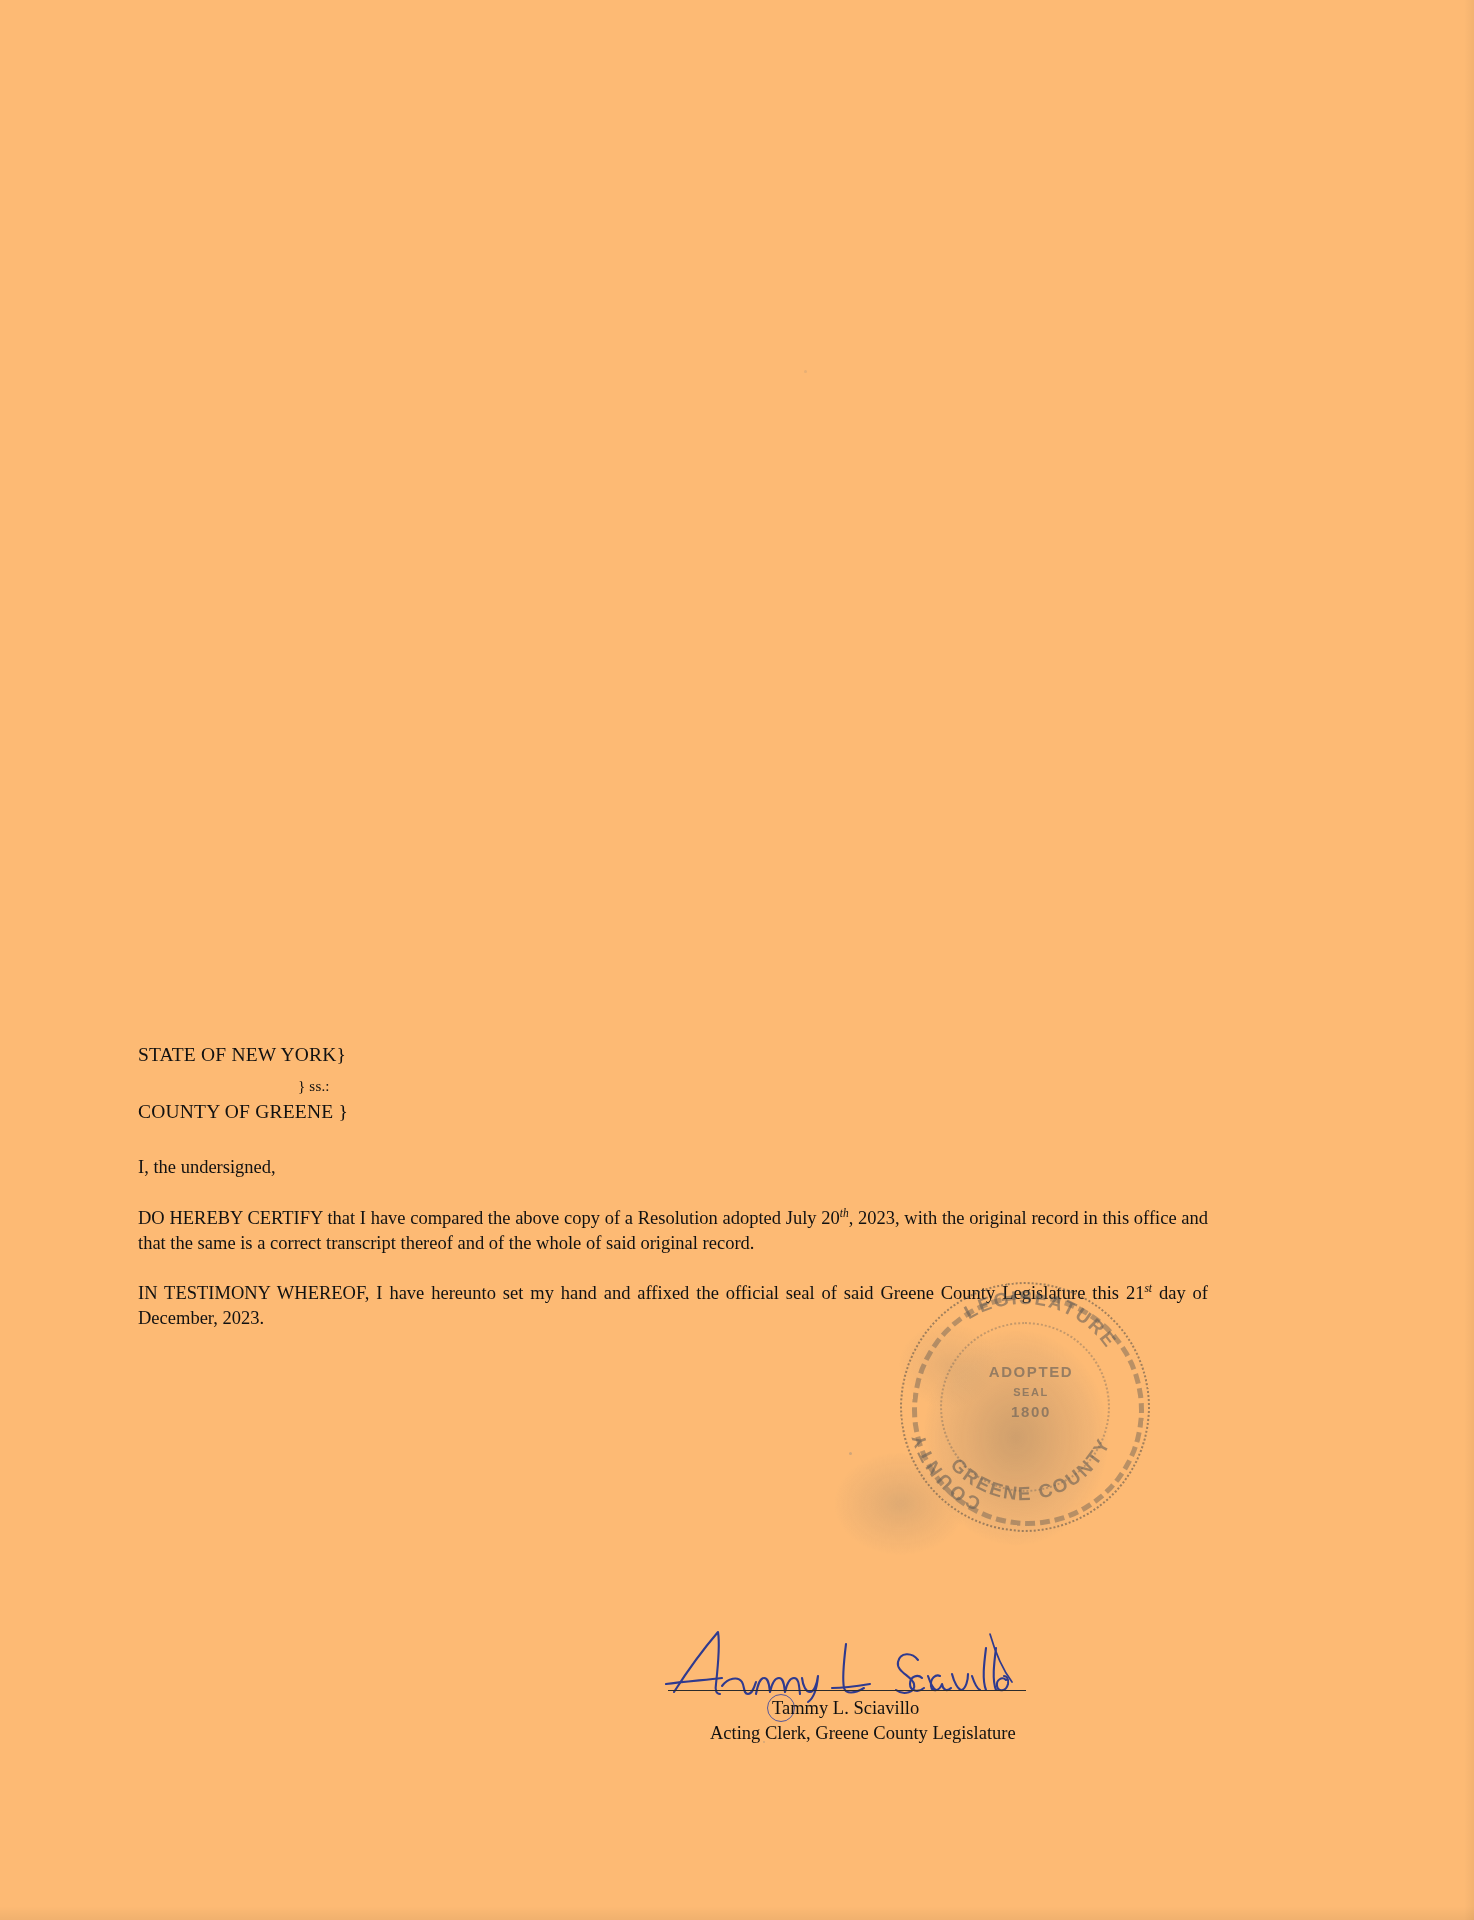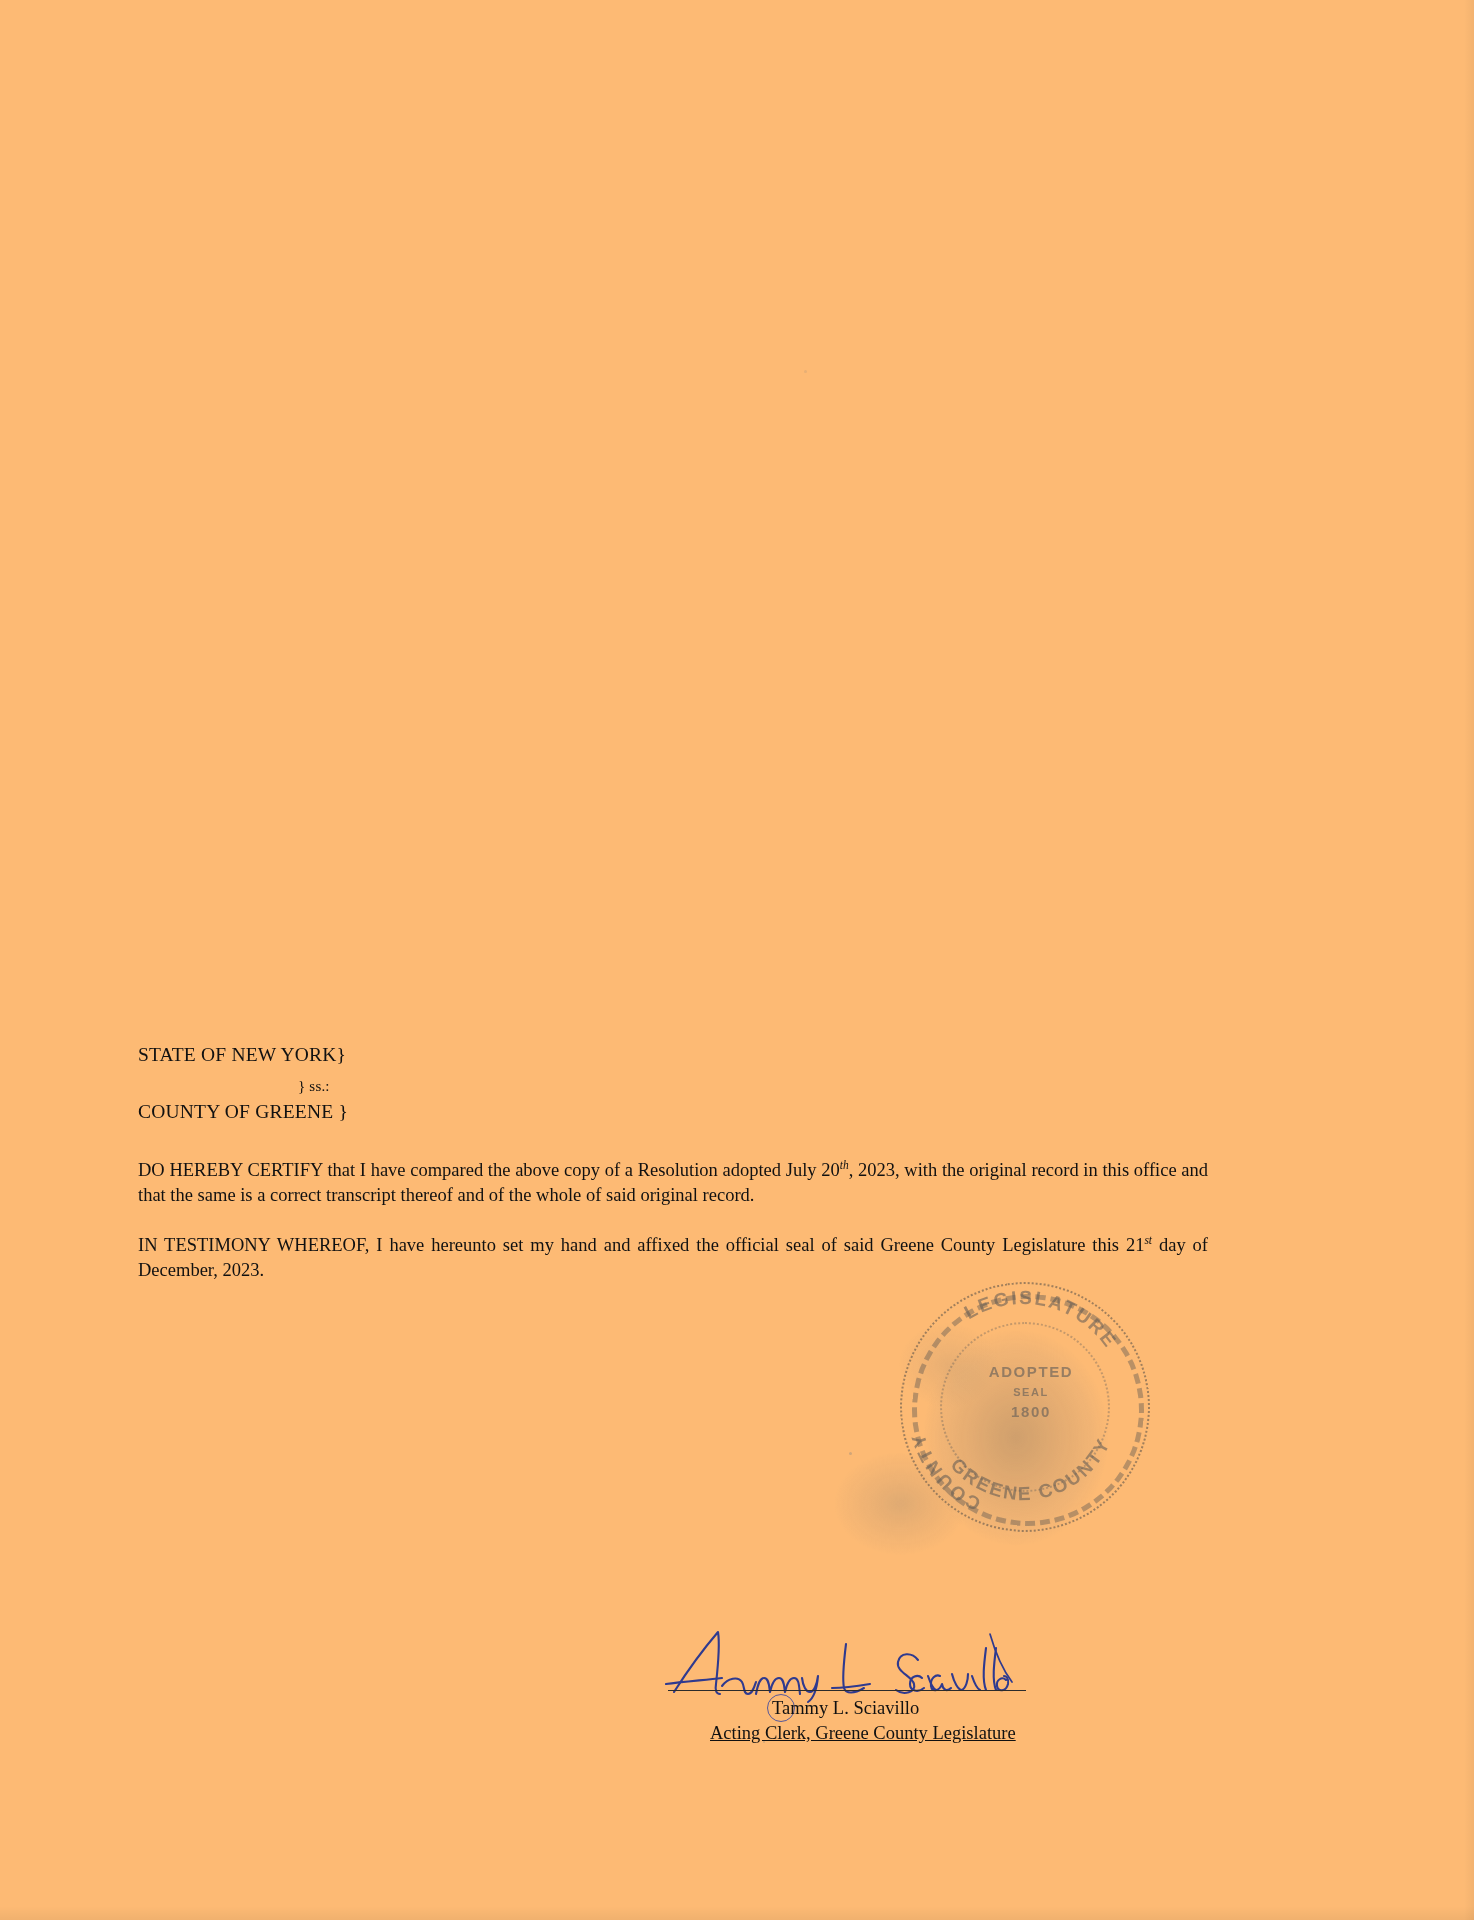--- a/index.html
+++ b/index.html
@@ -120,21 +120,20 @@
     top: 78px;
     font-size: 18.5px;
     white-space: nowrap;
   }
   .sig-title {
     position: absolute;
     left: 50px;
     top: 103px;
     font-size: 18.5px;
     white-space: nowrap;
-    text-decoration: underline;
   }
   .sig-initial-loop {
     position: absolute;
     left: 107px;
     top: 74px;
     width: 26px;
     height: 26px;
     border: 1.6px solid #3a46a0;
     border-radius: 50%;
     opacity: 0.85;
@@ -247,20 +246,21 @@
   <div class="speck" style="left:804px; top:370px; width:3px; height:3px; opacity:0.5;"></div>
 
   <div class="content">
 
     <div class="jurisdiction">
       <div class="jur-state">STATE OF NEW YORK}</div>
       <div class="jur-ss">} ss.:</div>
       <div class="jur-county">COUNTY OF GREENE }</div>
     </div>
 
+    <div class="undersigned">I, the undersigned,</div>
 
     <p class="para"><span>DO HEREBY CERTIFY that I have compared the above copy of a Resolution adopted July 20</span><sup>th</sup><span>, 2023, with the original record in this office and that the same is a correct transcript thereof and of the whole of said original record.</span></p>
 
     <p class="para"><span>IN TESTIMONY WHEREOF, I have hereunto set my hand and affixed the official seal of said Greene County Legislature this 21</span><sup>st</sup><span> day of December, 2023.</span></p>
 
   </div>
 
   <div class="seal">
     <div class="seal-smudge"></div>
     <div class="seal-ring-outer"></div>

